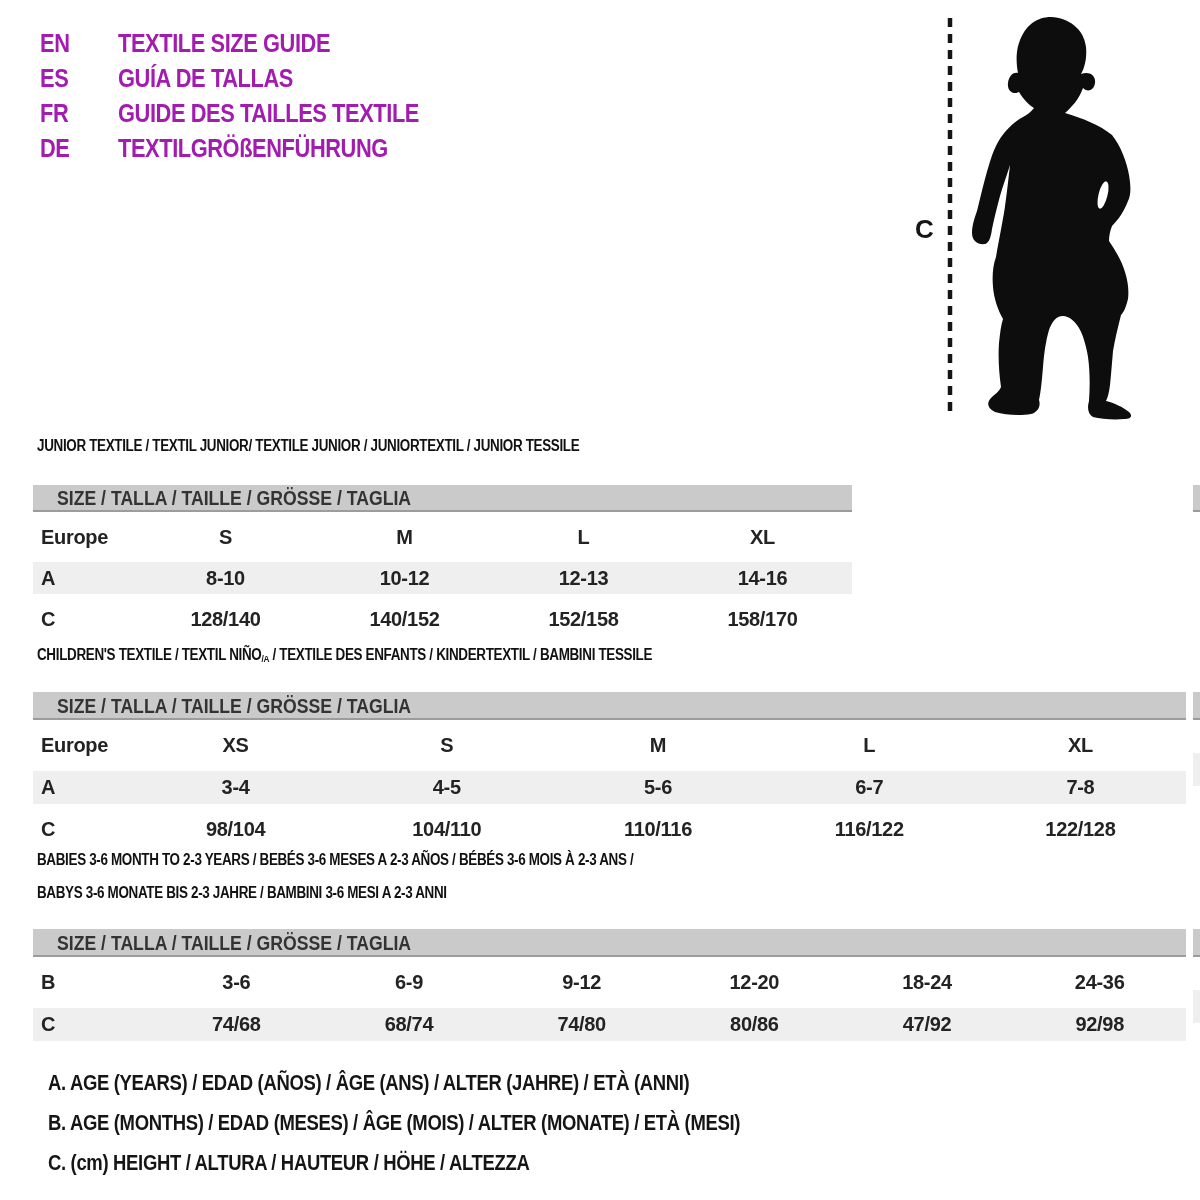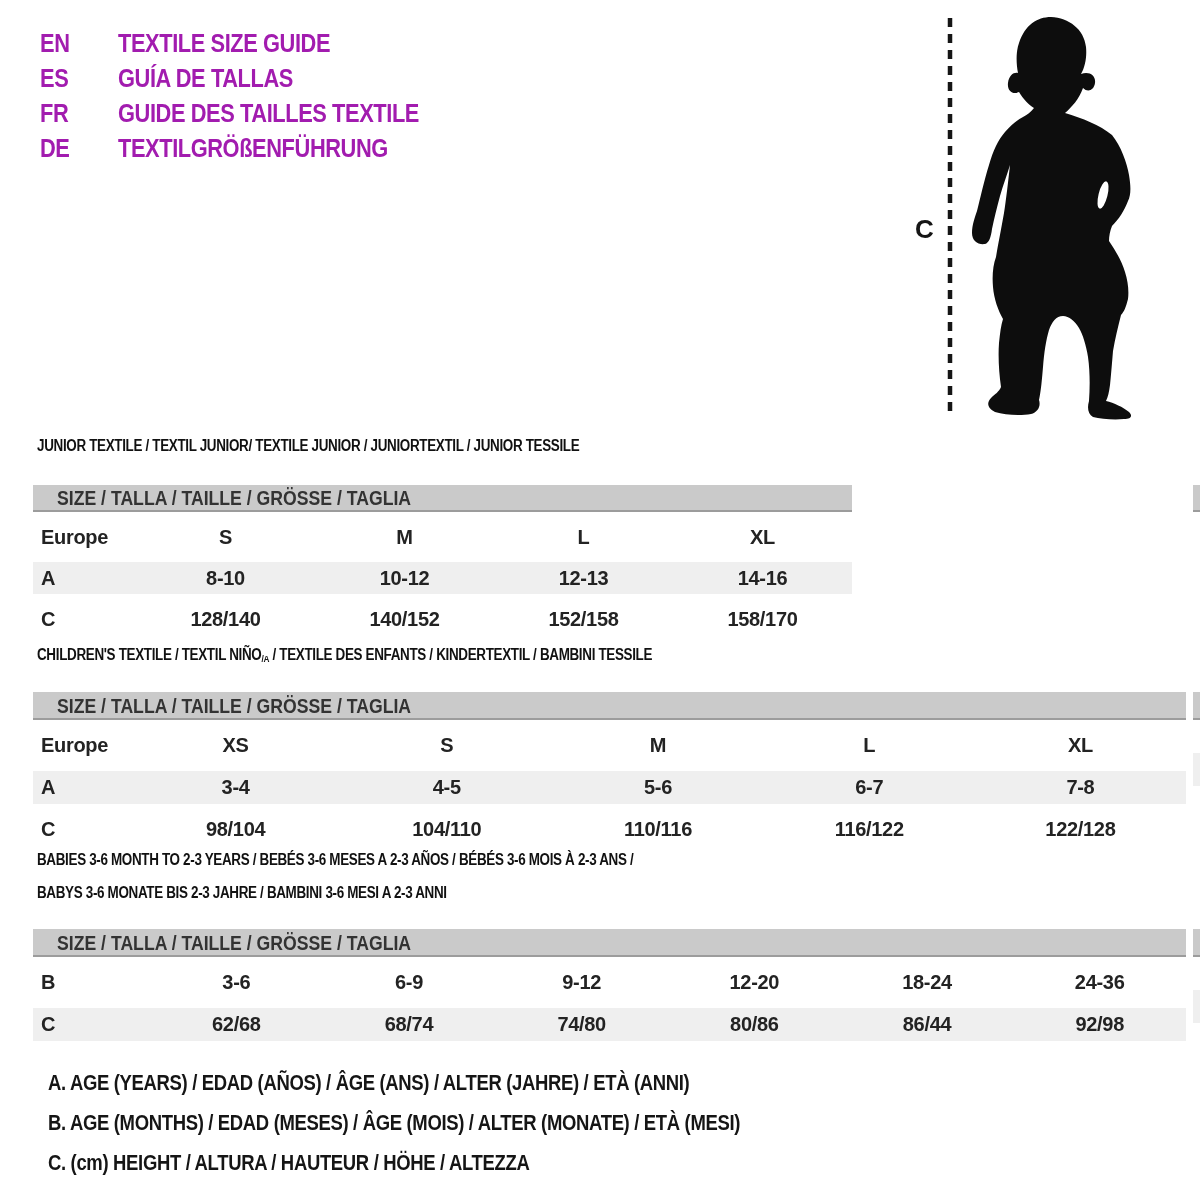--- a/index.html
+++ b/index.html
@@ -207,25 +207,25 @@
       <span class="lbl">B</span>
       <span class="cell">3-6</span>
       <span class="cell">6-9</span>
       <span class="cell">9-12</span>
       <span class="cell">12-20</span>
       <span class="cell">18-24</span>
       <span class="cell">24-36</span>
     </div>
     <div class="trow alt">
       <span class="lbl">C</span>
-      <span class="cell">62/68</span>
+      <span class="cell">74/68</span>
       <span class="cell">68/74</span>
       <span class="cell">74/80</span>
       <span class="cell">80/86</span>
-      <span class="cell">86/44</span>
+      <span class="cell">47/92</span>
       <span class="cell">92/98</span>
     </div>
   </div>
 
   <div class="legend">
     <div class="legend-line">
         <span class="cx">A. AGE (YEARS) / EDAD (AÑOS) / ÂGE (ANS) / ALTER (JAHRE) / ETÀ (ANNI)</span>
       </div>
     <div class="legend-line">
         <span class="cx">B. AGE (MONTHS) / EDAD (MESES) / ÂGE (MOIS) / ALTER (MONATE) / ETÀ (MESI)</span>

